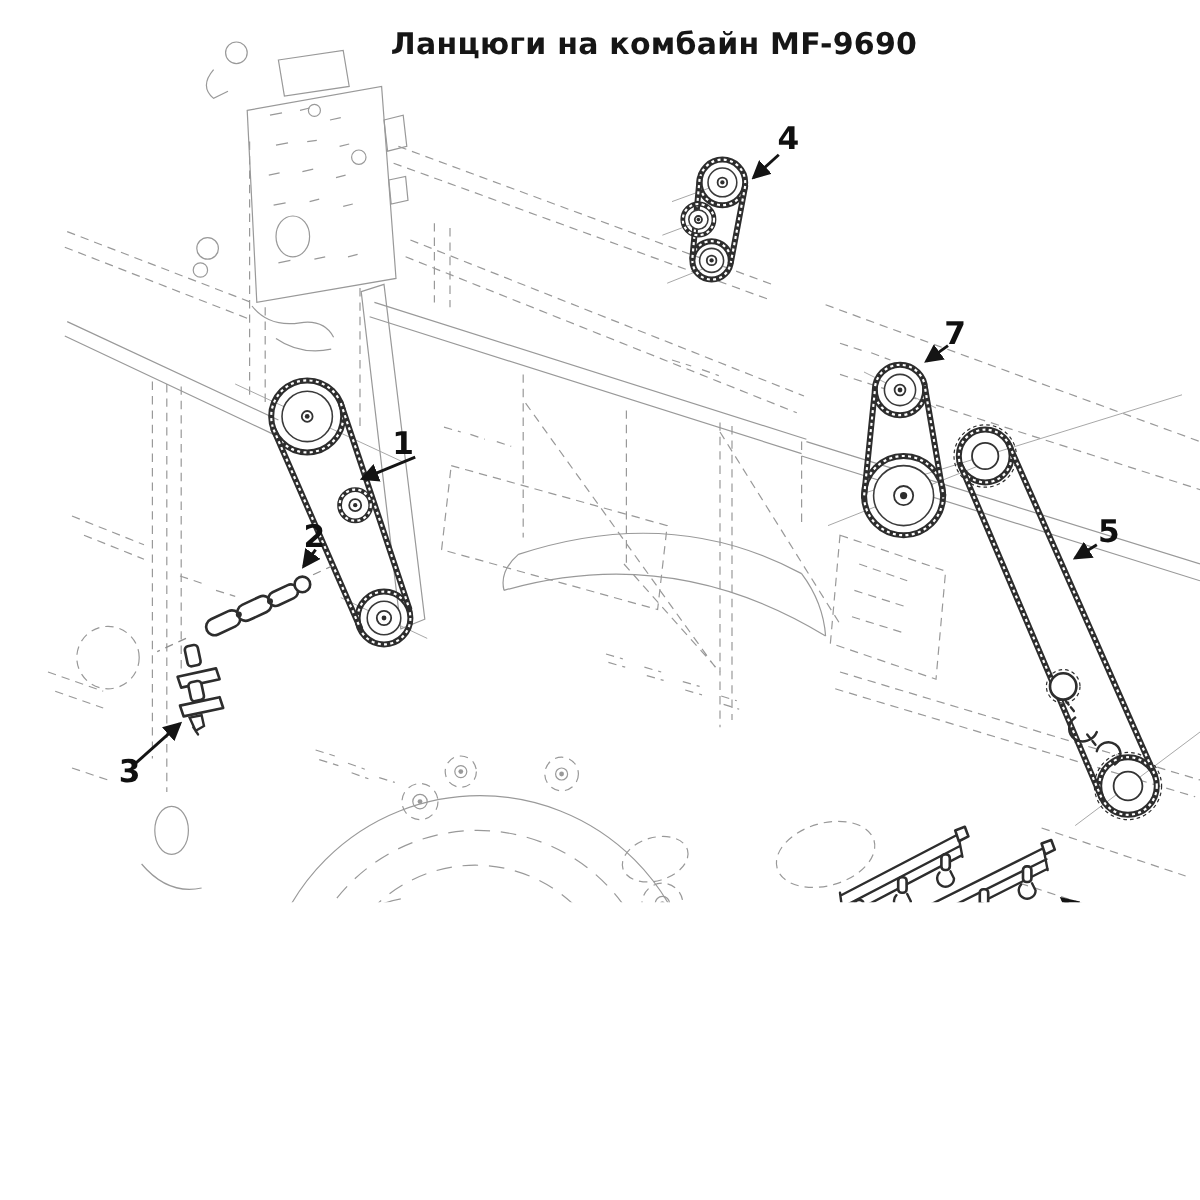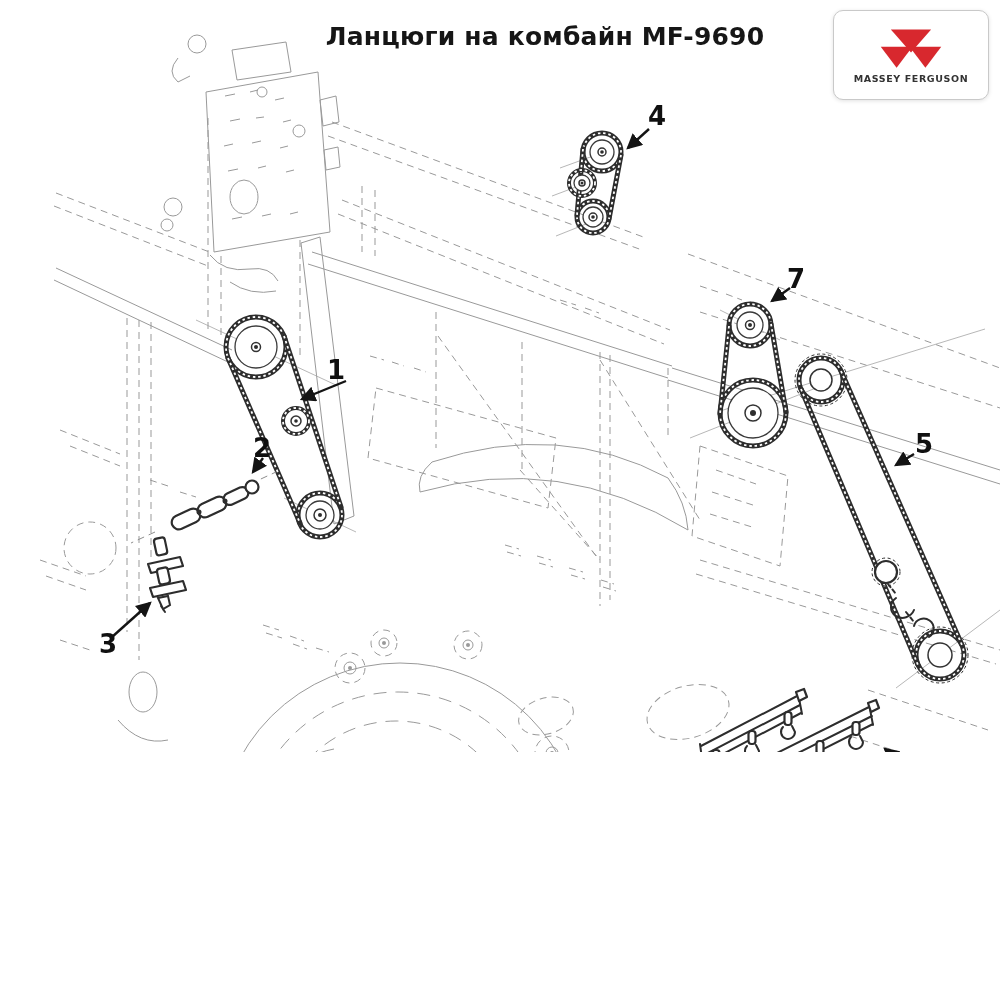--- a/index.html
+++ b/index.html
@@ -32,28 +32,20 @@
   .ink2 {stroke:#2d2d2d;stroke-width:2;fill:none;stroke-linecap:round;}
   .arrow{stroke:#141414;stroke-width:2.4;fill:none;}
 </style>
 </head>
 <body>
 
 <div class="stage">
 
   <h1 class="title">Ланцюги на комбайн MF-9690</h1>
 
-  <div class="logo-card">
-    <svg class="logo-emblem" viewBox="0 0 100 54">
-      <path d="M22,0 L78,0 L50,32 Z" fill="#d8282e"></path>
-      <path d="M8,24 L52,24 L30,53 Z" fill="#d8282e"></path>
-      <path d="M48,24 L92,24 L70,53 Z" fill="#d8282e"></path>
-    </svg>
-    <div class="logo-text">MASSEY FERGUSON</div>
-  </div>
 
   <svg class="art" width="1000" height="1000" viewBox="0 0 1000 1000">
     <defs>
       <marker id="ah" viewBox="0 0 10 10" refX="8.5" refY="5" markerWidth="6.5" markerHeight="6.5" orient="auto">
         <path d="M0,0 L10,5 L0,10 z" fill="#141414"></path>
       </marker>
       <g id="hook">
         <rect x="-3.5" y="0" width="7" height="13" rx="3" class="part" stroke-width="1.8"></rect>
         <path class="ink2" d="M-5,15 a7,7 0 1 0 12,5 l-3,-6"></path>
       </g>

